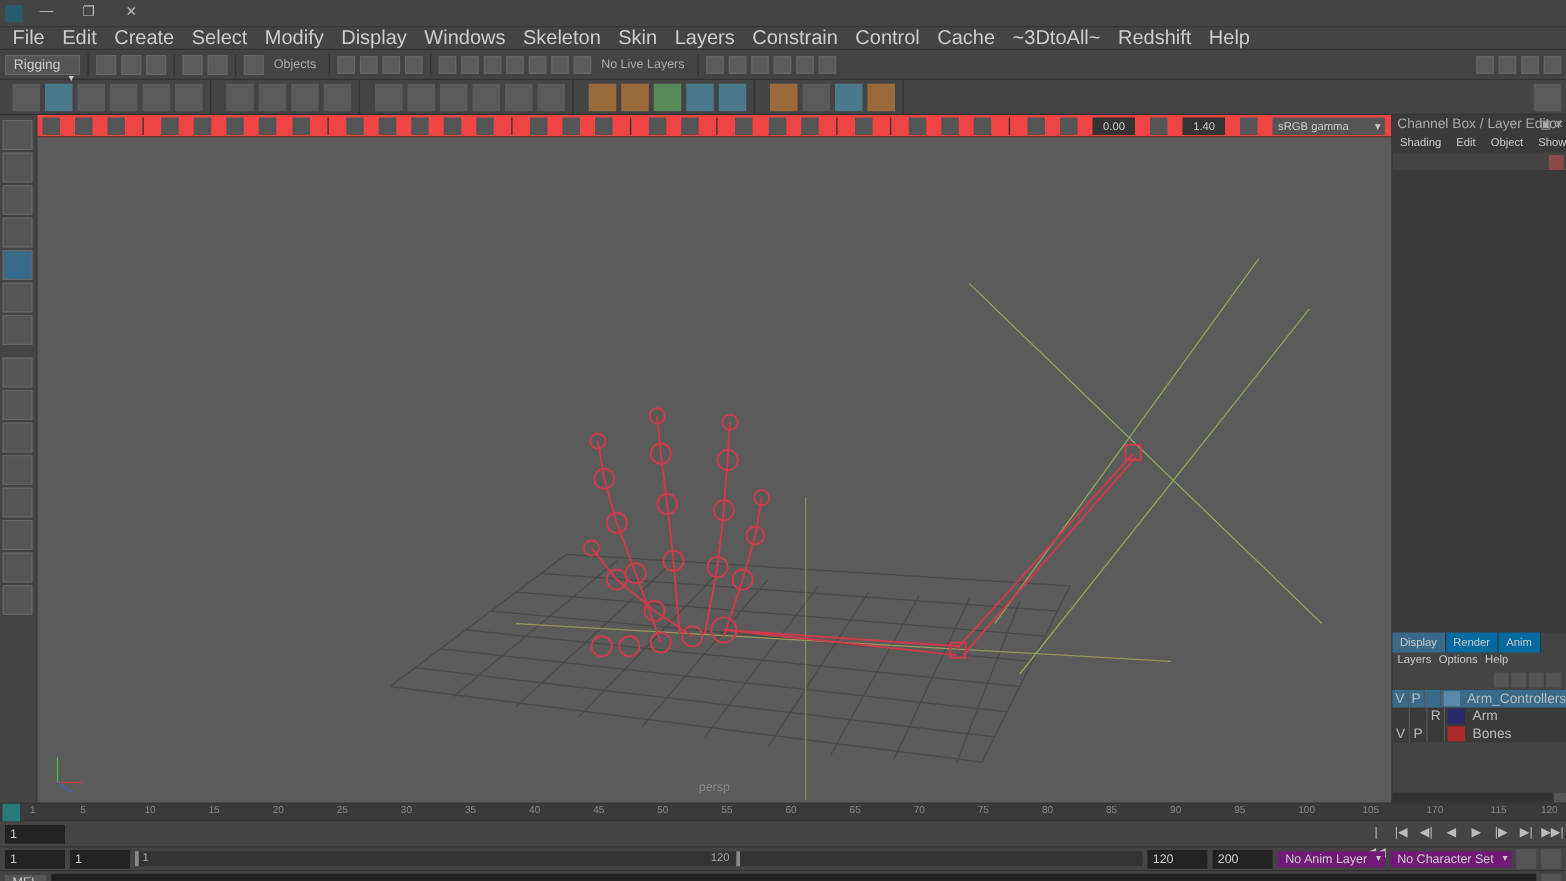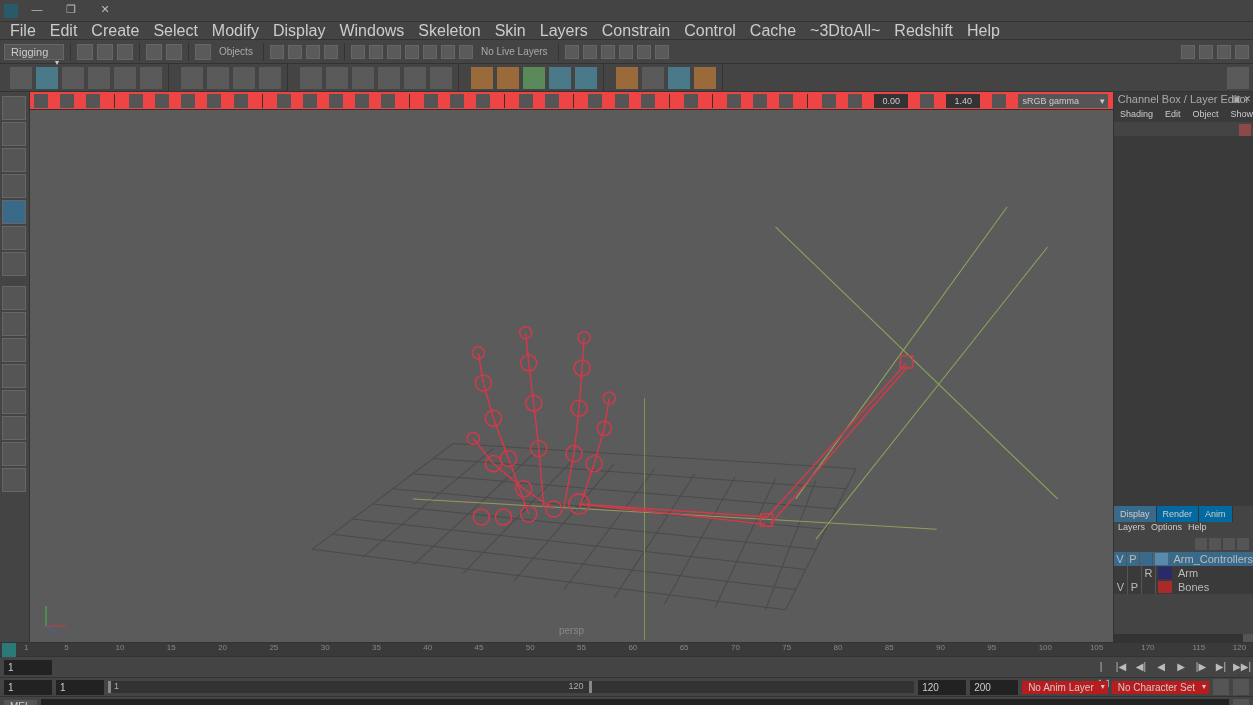--- a/index.html
+++ b/index.html
@@ -65,21 +65,21 @@
 .timeslider .track { flex: 1; position: relative; height: 14px; margin: 0 8px; }
 .timeslider .tick { position: absolute; top: 0; color: #888; font-size: 8px; }
 .playback { height: 21px; background: #444; display: flex; align-items: center; padding: 0 4px; gap: 4px; border-top: 1px solid #333; }
 .playback .playbtn { width: 16px; height: 16px; color: #bbb; text-align: center; font-size: 10px; line-height: 16px; }
 .rangebar { height: 19px; background: #444; display: flex; align-items: center; gap: 4px; padding: 0 4px; border-top: 1px solid #333; }
 .rangebar .numfield { width: 48px; height: 15px; background: #222; color: #ccc; font-size: 10px; text-align: left; padding: 0 4px; line-height: 15px; }
 .rangebar .rangetrack { flex: 1; height: 12px; background: #333; position: relative; }
 .rangebar .rangehandle { position: absolute; left: 0; width: 3px; height: 12px; background: #888; }
 .rangebar .rangehandle.r { left: auto; right: 40%; }
 .rangebar .rnum { position: absolute; font-size: 9px; color: #aaa; top: 0; }
-.rangebar .dd { background: #b91c1c; padding: 1px 14px 1px 6px; color: #ccc; font-size: 10px; position: relative; }
+.rangebar .dd { background: #701a75; padding: 1px 14px 1px 6px; color: #ccc; font-size: 10px; position: relative; }
 .rangebar .dd::after { content: "▾"; position: absolute; right: 3px; font-size: 8px; }
 .cmdbar { height: 19px; background: #444; display: flex; align-items: center; padding: 0 4px; border-top: 1px solid #333; }
 .cmdbar .mel { background: #555; padding: 1px 6px; color: #ccc; font-size: 10px; }
 .cmdbar .cmdinput { flex: 1; height: 14px; background: #222; margin-left: 4px; }
 </style>
 </head>
 <body>
 
 <div class="titlebar">
   <div class="icon"></div>

